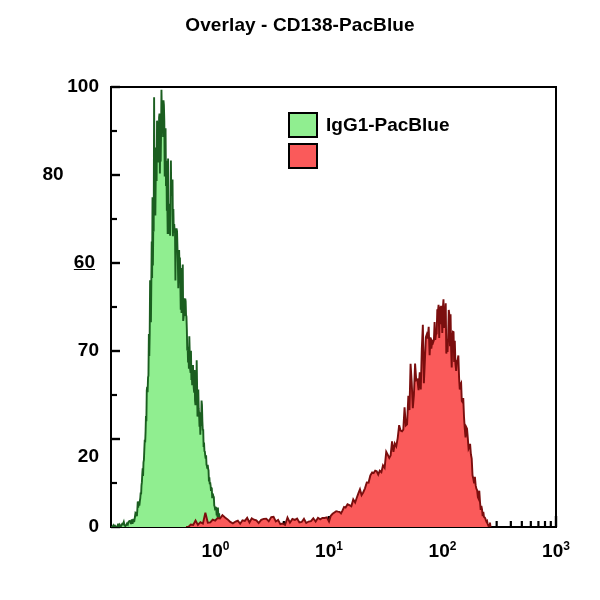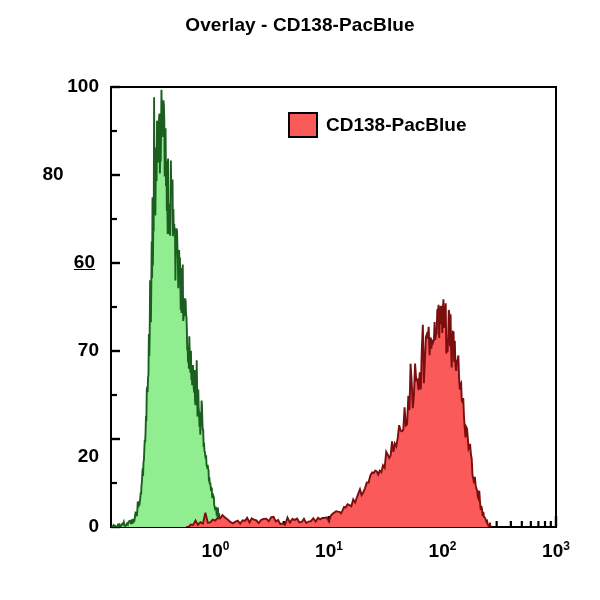--- a/index.html
+++ b/index.html
@@ -110,18 +110,21 @@
         </clipPath>
         <path d="M 111.00 527.00 L 111.00 527.00 L 111.79 527.00 L 112.58 527.00 L 113.37 525.45 L 114.16 527.00 L 114.95 525.75 L 115.75 527.00 L 116.55 527.00 L 117.35 527.00 L 118.15 523.66 L 118.95 527.00 L 119.75 524.84 L 120.56 526.39 L 121.36 525.86 L 122.17 523.81 L 122.98 524.03 L 123.78 521.89 L 124.58 525.58 L 125.39 526.05 L 126.19 525.13 L 126.99 523.52 L 127.79 524.62 L 128.59 521.73 L 129.39 521.03 L 130.19 521.11 L 130.99 523.98 L 131.77 519.29 L 132.56 523.73 L 133.35 518.96 L 134.14 522.11 L 134.93 516.93 L 135.33 514.01 L 135.72 514.83 L 136.12 513.32 L 136.52 513.81 L 136.91 516.22 L 137.34 509.68 L 137.77 501.43 L 138.20 507.62 L 138.62 503.91 L 139.05 504.63 L 139.46 504.66 L 139.87 500.87 L 140.28 498.23 L 140.69 492.65 L 141.10 494.50 L 141.49 485.36 L 141.89 482.17 L 142.28 474.31 L 142.67 468.39 L 143.07 475.88 L 143.49 462.34 L 143.91 459.98 L 144.33 449.34 L 144.75 439.80 L 145.17 442.51 L 145.57 431.86 L 145.97 416.09 L 146.37 421.20 L 146.78 390.19 L 147.18 386.88 L 147.60 392.29 L 148.03 377.60 L 148.45 375.44 L 148.88 334.10 L 149.30 356.02 L 149.71 332.68 L 150.11 280.14 L 150.52 312.82 L 150.93 322.20 L 151.34 280.87 L 151.73 241.54 L 152.12 278.00 L 152.51 197.28 L 152.90 265.57 L 153.29 225.00 L 153.70 231.60 L 154.11 97.20 L 154.52 204.81 L 154.93 208.67 L 155.34 215.48 L 155.76 175.21 L 156.19 147.45 L 156.61 180.94 L 157.04 120.67 L 157.46 127.89 L 157.87 137.47 L 158.28 157.43 L 158.68 162.36 L 159.09 117.28 L 159.50 113.63 L 159.89 173.54 L 160.28 138.94 L 160.67 161.63 L 161.07 134.10 L 161.46 89.68 L 161.86 114.49 L 162.27 119.61 L 162.67 114.81 L 163.08 136.89 L 163.48 100.29 L 163.90 105.11 L 164.31 121.30 L 164.73 176.51 L 165.14 137.38 L 165.56 128.29 L 165.99 185.97 L 166.41 160.78 L 166.84 210.76 L 167.26 198.83 L 167.69 233.90 L 168.09 158.63 L 168.50 233.94 L 168.91 203.74 L 169.32 227.81 L 169.72 205.76 L 170.12 235.72 L 170.51 214.39 L 170.90 160.58 L 171.29 195.35 L 171.68 183.00 L 172.10 196.07 L 172.53 179.41 L 172.95 236.20 L 173.37 209.01 L 173.80 232.84 L 174.20 224.18 L 174.61 230.44 L 175.01 230.26 L 175.42 280.46 L 175.82 235.39 L 176.23 229.00 L 176.64 229.06 L 177.05 231.34 L 177.46 247.25 L 177.87 262.26 L 178.29 288.20 L 178.70 270.40 L 179.12 249.93 L 179.53 267.82 L 179.94 257.52 L 180.34 282.60 L 180.74 309.77 L 181.14 268.08 L 181.53 312.87 L 181.93 290.68 L 182.35 276.26 L 182.77 264.62 L 183.19 320.90 L 183.61 317.19 L 184.03 311.98 L 184.43 298.15 L 184.83 315.86 L 185.24 298.66 L 185.64 301.36 L 186.04 314.91 L 186.45 316.65 L 186.85 329.55 L 187.25 350.58 L 187.66 346.81 L 188.06 362.46 L 188.48 352.41 L 188.90 368.63 L 189.32 336.32 L 189.75 353.64 L 190.17 369.48 L 190.57 372.77 L 190.97 350.86 L 191.38 380.08 L 191.78 371.26 L 192.18 385.11 L 192.59 378.32 L 192.99 365.00 L 193.39 380.72 L 193.80 388.60 L 194.20 392.65 L 194.62 370.01 L 195.03 400.45 L 195.45 405.20 L 195.87 378.78 L 196.28 401.41 L 196.68 360.38 L 197.08 385.31 L 197.48 416.57 L 197.88 410.02 L 198.28 389.40 L 198.69 408.68 L 199.10 413.63 L 199.51 426.69 L 199.92 418.78 L 200.33 434.80 L 200.74 412.16 L 201.15 425.93 L 201.56 400.47 L 201.96 404.80 L 202.37 421.09 L 202.79 430.75 L 203.20 429.22 L 203.62 446.96 L 204.03 442.52 L 204.45 451.26 L 204.86 451.75 L 205.27 455.97 L 205.68 458.49 L 206.09 455.29 L 206.50 464.64 L 206.91 465.94 L 207.31 468.73 L 207.72 464.80 L 208.13 468.77 L 208.53 470.27 L 208.94 481.57 L 209.36 477.20 L 209.77 484.11 L 210.18 482.40 L 210.59 485.69 L 211.00 491.05 L 211.40 487.75 L 211.81 488.47 L 212.21 498.20 L 212.62 493.47 L 213.03 494.67 L 213.44 496.85 L 213.85 497.08 L 214.26 505.62 L 214.66 506.55 L 215.07 509.15 L 215.47 508.89 L 215.87 506.98 L 216.28 509.59 L 216.68 515.35 L 217.09 511.28 L 217.51 516.95 L 217.92 507.45 L 218.34 515.78 L 218.75 516.86 L 219.16 513.17 L 219.57 522.17 L 219.97 518.70 L 220.38 521.76 L 220.79 525.52 L 221.19 517.57 L 221.60 524.53 L 222.01 526.64 L 222.42 525.55 L 222.83 527.00 L 222.83 527.00 Z" fill="#90EE90" clip-path="url(#plotclip)"></path>
         <path d="M 111.00 527.00 L 111.00 527.00 L 111.79 527.00 L 112.58 527.00 L 113.37 525.45 L 114.16 527.00 L 114.95 525.75 L 115.75 527.00 L 116.55 527.00 L 117.35 527.00 L 118.15 523.66 L 118.95 527.00 L 119.75 524.84 L 120.56 526.39 L 121.36 525.86 L 122.17 523.81 L 122.98 524.03 L 123.78 521.89 L 124.58 525.58 L 125.39 526.05 L 126.19 525.13 L 126.99 523.52 L 127.79 524.62 L 128.59 521.73 L 129.39 521.03 L 130.19 521.11 L 130.99 523.98 L 131.77 519.29 L 132.56 523.73 L 133.35 518.96 L 134.14 522.11 L 134.93 516.93 L 135.33 514.01 L 135.72 514.83 L 136.12 513.32 L 136.52 513.81 L 136.91 516.22 L 137.34 509.68 L 137.77 501.43 L 138.20 507.62 L 138.62 503.91 L 139.05 504.63 L 139.46 504.66 L 139.87 500.87 L 140.28 498.23 L 140.69 492.65 L 141.10 494.50 L 141.49 485.36 L 141.89 482.17 L 142.28 474.31 L 142.67 468.39 L 143.07 475.88 L 143.49 462.34 L 143.91 459.98 L 144.33 449.34 L 144.75 439.80 L 145.17 442.51 L 145.57 431.86 L 145.97 416.09 L 146.37 421.20 L 146.78 390.19 L 147.18 386.88 L 147.60 392.29 L 148.03 377.60 L 148.45 375.44 L 148.88 334.10 L 149.30 356.02 L 149.71 332.68 L 150.11 280.14 L 150.52 312.82 L 150.93 322.20 L 151.34 280.87 L 151.73 241.54 L 152.12 278.00 L 152.51 197.28 L 152.90 265.57 L 153.29 225.00 L 153.70 231.60 L 154.11 97.20 L 154.52 204.81 L 154.93 208.67 L 155.34 215.48 L 155.76 175.21 L 156.19 147.45 L 156.61 180.94 L 157.04 120.67 L 157.46 127.89 L 157.87 137.47 L 158.28 157.43 L 158.68 162.36 L 159.09 117.28 L 159.50 113.63 L 159.89 173.54 L 160.28 138.94 L 160.67 161.63 L 161.07 134.10 L 161.46 89.68 L 161.86 114.49 L 162.27 119.61 L 162.67 114.81 L 163.08 136.89 L 163.48 100.29 L 163.90 105.11 L 164.31 121.30 L 164.73 176.51 L 165.14 137.38 L 165.56 128.29 L 165.99 185.97 L 166.41 160.78 L 166.84 210.76 L 167.26 198.83 L 167.69 233.90 L 168.09 158.63 L 168.50 233.94 L 168.91 203.74 L 169.32 227.81 L 169.72 205.76 L 170.12 235.72 L 170.51 214.39 L 170.90 160.58 L 171.29 195.35 L 171.68 183.00 L 172.10 196.07 L 172.53 179.41 L 172.95 236.20 L 173.37 209.01 L 173.80 232.84 L 174.20 224.18 L 174.61 230.44 L 175.01 230.26 L 175.42 280.46 L 175.82 235.39 L 176.23 229.00 L 176.64 229.06 L 177.05 231.34 L 177.46 247.25 L 177.87 262.26 L 178.29 288.20 L 178.70 270.40 L 179.12 249.93 L 179.53 267.82 L 179.94 257.52 L 180.34 282.60 L 180.74 309.77 L 181.14 268.08 L 181.53 312.87 L 181.93 290.68 L 182.35 276.26 L 182.77 264.62 L 183.19 320.90 L 183.61 317.19 L 184.03 311.98 L 184.43 298.15 L 184.83 315.86 L 185.24 298.66 L 185.64 301.36 L 186.04 314.91 L 186.45 316.65 L 186.85 329.55 L 187.25 350.58 L 187.66 346.81 L 188.06 362.46 L 188.48 352.41 L 188.90 368.63 L 189.32 336.32 L 189.75 353.64 L 190.17 369.48 L 190.57 372.77 L 190.97 350.86 L 191.38 380.08 L 191.78 371.26 L 192.18 385.11 L 192.59 378.32 L 192.99 365.00 L 193.39 380.72 L 193.80 388.60 L 194.20 392.65 L 194.62 370.01 L 195.03 400.45 L 195.45 405.20 L 195.87 378.78 L 196.28 401.41 L 196.68 360.38 L 197.08 385.31 L 197.48 416.57 L 197.88 410.02 L 198.28 389.40 L 198.69 408.68 L 199.10 413.63 L 199.51 426.69 L 199.92 418.78 L 200.33 434.80 L 200.74 412.16 L 201.15 425.93 L 201.56 400.47 L 201.96 404.80 L 202.37 421.09 L 202.79 430.75 L 203.20 429.22 L 203.62 446.96 L 204.03 442.52 L 204.45 451.26 L 204.86 451.75 L 205.27 455.97 L 205.68 458.49 L 206.09 455.29 L 206.50 464.64 L 206.91 465.94 L 207.31 468.73 L 207.72 464.80 L 208.13 468.77 L 208.53 470.27 L 208.94 481.57 L 209.36 477.20 L 209.77 484.11 L 210.18 482.40 L 210.59 485.69 L 211.00 491.05 L 211.40 487.75 L 211.81 488.47 L 212.21 498.20 L 212.62 493.47 L 213.03 494.67 L 213.44 496.85 L 213.85 497.08 L 214.26 505.62 L 214.66 506.55 L 215.07 509.15 L 215.47 508.89 L 215.87 506.98 L 216.28 509.59 L 216.68 515.35 L 217.09 511.28 L 217.51 516.95 L 217.92 507.45 L 218.34 515.78 L 218.75 516.86 L 219.16 513.17 L 219.57 522.17 L 219.97 518.70 L 220.38 521.76 L 220.79 525.52 L 221.19 517.57 L 221.60 524.53 L 222.01 526.64 L 222.42 525.55 L 222.83 527.00 " fill="none" stroke="#1B5E20" stroke-width="1.9" stroke-linejoin="miter" clip-path="url(#plotclip)"></path>
         <path d="M 186.04 527.00 L 186.04 527.00 L 188.42 527.00 L 190.80 524.45 L 193.17 524.99 L 195.55 520.50 L 197.93 524.96 L 200.41 522.23 L 202.88 523.59 L 205.36 512.68 L 207.84 522.77 L 210.32 522.42 L 212.73 519.54 L 215.15 520.59 L 217.57 518.08 L 219.98 518.44 L 222.40 515.08 L 225.02 517.48 L 227.64 519.37 L 230.26 521.96 L 232.88 523.33 L 235.50 521.54 L 237.83 520.73 L 240.16 523.74 L 242.49 520.33 L 244.82 520.83 L 247.15 517.87 L 249.45 522.50 L 251.75 518.27 L 254.06 519.69 L 256.36 520.43 L 258.66 523.00 L 261.19 519.82 L 263.71 518.82 L 266.23 518.61 L 268.75 521.19 L 271.28 517.08 L 273.54 516.83 L 275.80 521.45 L 278.07 519.91 L 280.33 524.11 L 282.59 523.54 L 285.04 524.95 L 287.49 517.51 L 289.94 522.68 L 292.39 519.01 L 294.84 519.87 L 297.12 518.58 L 299.40 522.43 L 301.68 521.94 L 303.95 518.85 L 306.23 522.98 L 308.59 521.54 L 310.94 521.14 L 313.30 518.32 L 315.65 521.59 L 318.01 517.83 L 320.21 519.30 L 322.41 518.00 L 324.61 518.00 L 326.81 517.41 L 329.01 521.60 L 330.80 515.80 L 332.60 513.82 L 334.40 512.46 L 336.20 511.17 L 337.99 511.58 L 339.51 511.79 L 341.03 513.40 L 342.55 510.32 L 344.07 506.90 L 345.59 507.53 L 347.51 504.31 L 349.42 505.19 L 351.33 506.23 L 353.25 499.37 L 355.16 502.51 L 356.76 497.79 L 358.37 493.41 L 359.97 489.21 L 361.57 495.10 L 363.17 492.45 L 364.97 488.31 L 366.77 482.41 L 368.56 482.60 L 370.36 475.40 L 372.16 472.36 L 373.68 473.05 L 375.20 470.62 L 376.72 471.26 L 378.24 474.58 L 379.76 470.71 L 381.38 472.16 L 383.00 465.36 L 384.62 467.83 L 386.24 451.80 L 387.86 454.84 L 389.25 457.87 L 390.64 455.35 L 392.03 441.46 L 393.42 451.97 L 394.81 443.52 L 396.26 446.35 L 397.70 438.09 L 399.15 425.23 L 400.59 430.50 L 402.04 431.26 L 403.30 429.65 L 404.56 407.34 L 405.82 425.43 L 407.08 424.22 L 408.34 395.70 L 409.45 410.09 L 410.57 363.72 L 411.69 381.80 L 412.81 408.17 L 413.92 395.02 L 415.08 363.61 L 416.25 380.27 L 417.41 379.60 L 418.57 390.21 L 419.73 372.37 L 420.77 389.55 L 421.81 348.66 L 422.85 324.84 L 423.88 383.20 L 424.92 360.00 L 425.86 337.28 L 426.80 334.47 L 427.74 338.45 L 428.68 326.71 L 429.62 355.29 L 430.48 337.26 L 431.34 348.62 L 432.19 341.10 L 433.05 342.68 L 433.91 340.07 L 434.59 322.07 L 435.27 339.89 L 435.95 334.49 L 436.63 333.59 L 437.31 309.36 L 437.95 311.67 L 438.58 304.86 L 439.22 338.01 L 439.85 306.60 L 440.49 324.23 L 441.09 305.90 L 441.69 311.29 L 442.28 332.97 L 442.88 307.85 L 443.48 299.39 L 444.04 327.97 L 444.61 312.14 L 445.17 313.18 L 445.73 303.21 L 446.30 353.59 L 446.92 347.01 L 447.53 352.07 L 448.15 336.92 L 448.77 309.94 L 449.39 315.08 L 449.97 346.14 L 450.56 314.20 L 451.14 350.04 L 451.72 367.36 L 452.30 338.56 L 452.93 331.83 L 453.56 332.17 L 454.18 361.98 L 454.81 340.86 L 455.44 363.99 L 456.17 370.98 L 456.90 361.42 L 457.63 360.01 L 458.36 355.42 L 459.09 377.67 L 459.77 389.52 L 460.45 384.42 L 461.13 383.12 L 461.81 400.95 L 462.49 401.99 L 463.25 398.12 L 464.01 416.80 L 464.77 428.78 L 465.52 437.50 L 466.28 427.20 L 467.04 428.84 L 467.80 437.86 L 468.57 448.82 L 469.33 447.19 L 470.09 443.85 L 470.90 454.26 L 471.71 458.49 L 472.52 475.30 L 473.33 478.77 L 474.14 483.26 L 474.89 476.82 L 475.64 485.17 L 476.39 488.77 L 477.14 490.28 L 477.89 497.35 L 478.58 498.86 L 479.28 490.69 L 479.97 501.37 L 480.67 509.88 L 481.37 505.89 L 482.02 509.28 L 482.67 516.16 L 483.32 511.83 L 483.97 516.80 L 484.62 517.47 L 485.23 518.22 L 485.84 520.28 L 486.45 521.74 L 487.06 520.95 L 487.67 524.00 L 488.24 525.35 L 488.82 526.65 L 489.39 526.48 L 489.97 522.66 L 490.54 527.00 L 490.54 527.00 Z" fill="#FA5A5A" clip-path="url(#plotclip)"></path>
         <path d="M 186.04 527.00 L 186.04 527.00 L 188.42 527.00 L 190.80 524.45 L 193.17 524.99 L 195.55 520.50 L 197.93 524.96 L 200.41 522.23 L 202.88 523.59 L 205.36 512.68 L 207.84 522.77 L 210.32 522.42 L 212.73 519.54 L 215.15 520.59 L 217.57 518.08 L 219.98 518.44 L 222.40 515.08 L 225.02 517.48 L 227.64 519.37 L 230.26 521.96 L 232.88 523.33 L 235.50 521.54 L 237.83 520.73 L 240.16 523.74 L 242.49 520.33 L 244.82 520.83 L 247.15 517.87 L 249.45 522.50 L 251.75 518.27 L 254.06 519.69 L 256.36 520.43 L 258.66 523.00 L 261.19 519.82 L 263.71 518.82 L 266.23 518.61 L 268.75 521.19 L 271.28 517.08 L 273.54 516.83 L 275.80 521.45 L 278.07 519.91 L 280.33 524.11 L 282.59 523.54 L 285.04 524.95 L 287.49 517.51 L 289.94 522.68 L 292.39 519.01 L 294.84 519.87 L 297.12 518.58 L 299.40 522.43 L 301.68 521.94 L 303.95 518.85 L 306.23 522.98 L 308.59 521.54 L 310.94 521.14 L 313.30 518.32 L 315.65 521.59 L 318.01 517.83 L 320.21 519.30 L 322.41 518.00 L 324.61 518.00 L 326.81 517.41 L 329.01 521.60 L 330.80 515.80 L 332.60 513.82 L 334.40 512.46 L 336.20 511.17 L 337.99 511.58 L 339.51 511.79 L 341.03 513.40 L 342.55 510.32 L 344.07 506.90 L 345.59 507.53 L 347.51 504.31 L 349.42 505.19 L 351.33 506.23 L 353.25 499.37 L 355.16 502.51 L 356.76 497.79 L 358.37 493.41 L 359.97 489.21 L 361.57 495.10 L 363.17 492.45 L 364.97 488.31 L 366.77 482.41 L 368.56 482.60 L 370.36 475.40 L 372.16 472.36 L 373.68 473.05 L 375.20 470.62 L 376.72 471.26 L 378.24 474.58 L 379.76 470.71 L 381.38 472.16 L 383.00 465.36 L 384.62 467.83 L 386.24 451.80 L 387.86 454.84 L 389.25 457.87 L 390.64 455.35 L 392.03 441.46 L 393.42 451.97 L 394.81 443.52 L 396.26 446.35 L 397.70 438.09 L 399.15 425.23 L 400.59 430.50 L 402.04 431.26 L 403.30 429.65 L 404.56 407.34 L 405.82 425.43 L 407.08 424.22 L 408.34 395.70 L 409.45 410.09 L 410.57 363.72 L 411.69 381.80 L 412.81 408.17 L 413.92 395.02 L 415.08 363.61 L 416.25 380.27 L 417.41 379.60 L 418.57 390.21 L 419.73 372.37 L 420.77 389.55 L 421.81 348.66 L 422.85 324.84 L 423.88 383.20 L 424.92 360.00 L 425.86 337.28 L 426.80 334.47 L 427.74 338.45 L 428.68 326.71 L 429.62 355.29 L 430.48 337.26 L 431.34 348.62 L 432.19 341.10 L 433.05 342.68 L 433.91 340.07 L 434.59 322.07 L 435.27 339.89 L 435.95 334.49 L 436.63 333.59 L 437.31 309.36 L 437.95 311.67 L 438.58 304.86 L 439.22 338.01 L 439.85 306.60 L 440.49 324.23 L 441.09 305.90 L 441.69 311.29 L 442.28 332.97 L 442.88 307.85 L 443.48 299.39 L 444.04 327.97 L 444.61 312.14 L 445.17 313.18 L 445.73 303.21 L 446.30 353.59 L 446.92 347.01 L 447.53 352.07 L 448.15 336.92 L 448.77 309.94 L 449.39 315.08 L 449.97 346.14 L 450.56 314.20 L 451.14 350.04 L 451.72 367.36 L 452.30 338.56 L 452.93 331.83 L 453.56 332.17 L 454.18 361.98 L 454.81 340.86 L 455.44 363.99 L 456.17 370.98 L 456.90 361.42 L 457.63 360.01 L 458.36 355.42 L 459.09 377.67 L 459.77 389.52 L 460.45 384.42 L 461.13 383.12 L 461.81 400.95 L 462.49 401.99 L 463.25 398.12 L 464.01 416.80 L 464.77 428.78 L 465.52 437.50 L 466.28 427.20 L 467.04 428.84 L 467.80 437.86 L 468.57 448.82 L 469.33 447.19 L 470.09 443.85 L 470.90 454.26 L 471.71 458.49 L 472.52 475.30 L 473.33 478.77 L 474.14 483.26 L 474.89 476.82 L 475.64 485.17 L 476.39 488.77 L 477.14 490.28 L 477.89 497.35 L 478.58 498.86 L 479.28 490.69 L 479.97 501.37 L 480.67 509.88 L 481.37 505.89 L 482.02 509.28 L 482.67 516.16 L 483.32 511.83 L 483.97 516.80 L 484.62 517.47 L 485.23 518.22 L 485.84 520.28 L 486.45 521.74 L 487.06 520.95 L 487.67 524.00 L 488.24 525.35 L 488.82 526.65 L 489.39 526.48 L 489.97 522.66 L 490.54 527.00 " fill="none" stroke="#7B0E0E" stroke-width="1.9" stroke-linejoin="miter" clip-path="url(#plotclip)"></path>
       </g>
   </svg>
 
   <div id="legend">
       <div class="leg-row">
+        <span class="swatch" style="background: rgb(144, 238, 144); border-color: rgb(0, 0, 0);"></span>
+        <span class="leg-text">IgG1-PacBlue</span>
+      </div>
+      <div class="leg-row">
         <span class="swatch" style="background: rgb(250, 90, 90); border-color: rgb(0, 0, 0);"></span>
-        <span class="leg-text">CD138-PacBlue</span>
       </div>
     </div>
 
 </div>
 
 </body></html>

